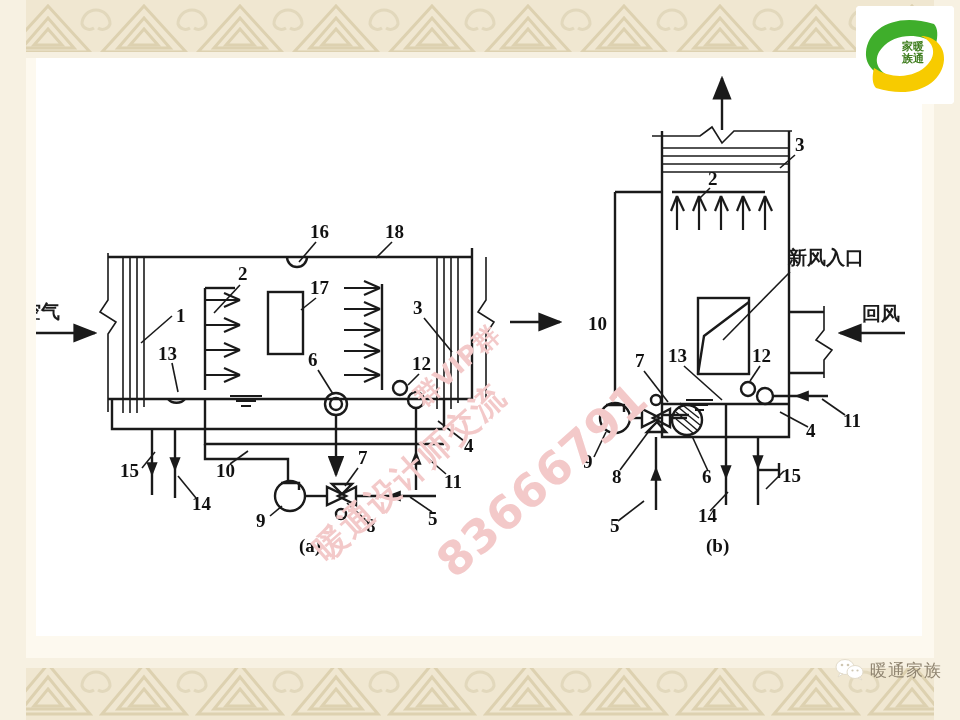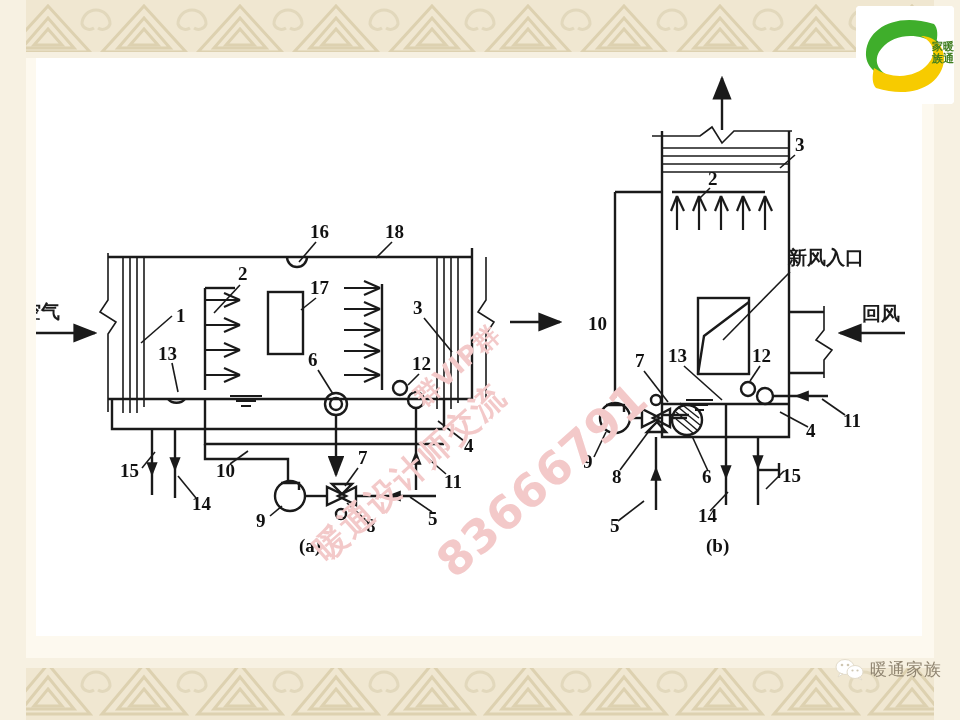--- a/index.html
+++ b/index.html
@@ -67,21 +67,21 @@
     width: 98px;
     height: 98px;
     background: #ffffff;
     border-radius: 4px;
     overflow: hidden;
   }
   #logo-badge .logo-text {
     position: absolute;
     left: 16px; right: 0;
     top: 34px;
-    text-align: right;
+    text-align: center;
     font-family: Liberation Serif, serif;
     font-size: 11px;
     font-weight: bold;
     color: #3f7d1e;
     line-height: 12px;
     letter-spacing: 0px;
   }
 
   
   #brand-url {
@@ -93,21 +93,21 @@
     font-weight: bold;
     color: #d8201c;
     letter-spacing: -0.5px;
     text-shadow: 0 1px 0 rgba(255,255,255,.6);
   }
   #brand-wechat {
     position: absolute;
     right: 18px;
     bottom: 38px;
     display: flex;
-    align-items: flex-start;
+    align-items: center;
     gap: 5px;
   }
   #brand-wechat .wx-name {
     font-family: "DejaVu Sans", sans-serif;
     font-size: 17px;
     color: #8f8470;
     letter-spacing: 1px;
   }
 
   

